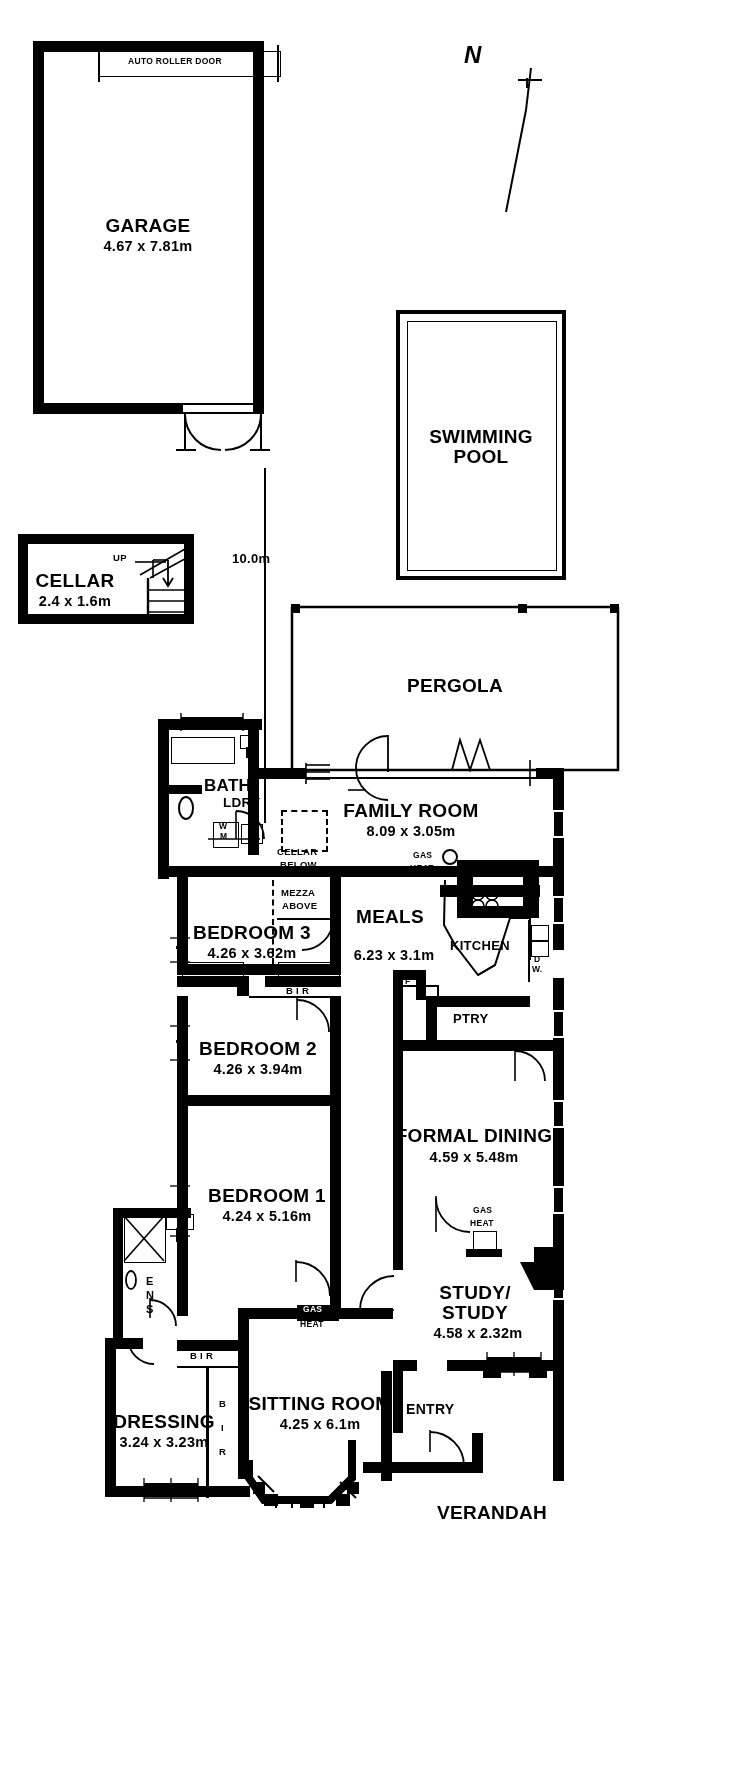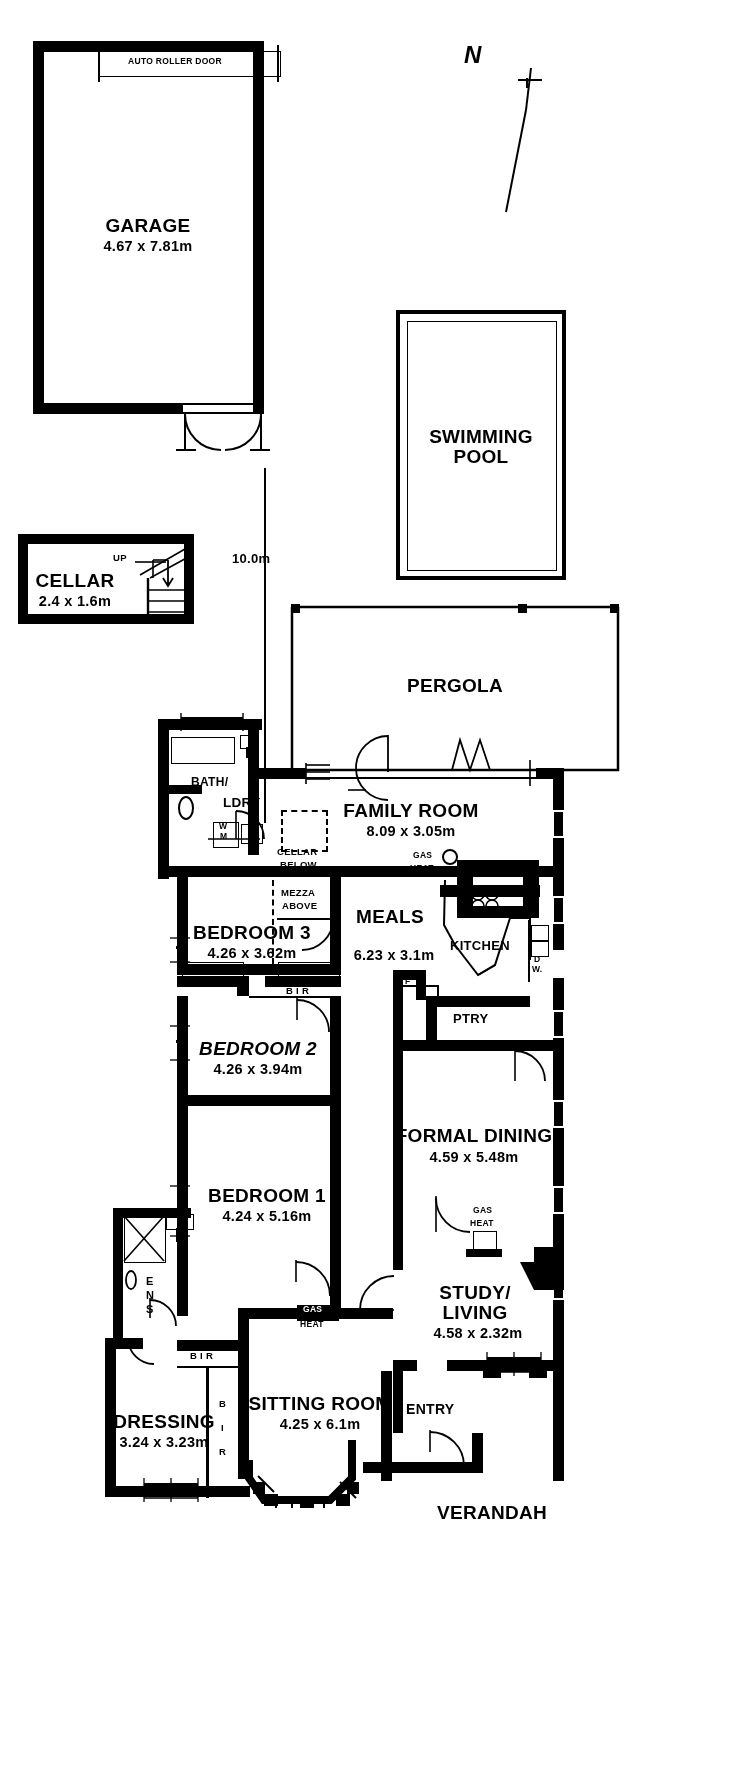--- a/index.html
+++ b/index.html
@@ -164,21 +164,21 @@
   </svg>
   <div class="box-t" style="left:171px;top:737px;width:62px;height:25px;"></div>
   <div class="box-t" style="left:240px;top:735px;width:17px;height:12px;"></div>
   <div class="thin" style="left:246px;top:747px;width:4px;height:11px;"></div>
   <svg width="750" height="1781" style="pointer-events:none;">
     <ellipse cx="186" cy="808" rx="7" ry="11" fill="none" stroke="#000" stroke-width="2"></ellipse>
     <path d="M236,811 A28,28 0 0 1 264,839" fill="none" stroke="#000" stroke-width="1.8"></path>
     <line x1="236" y1="811" x2="236" y2="839" stroke="#000" stroke-width="1.6"></line>
     <line x1="208" y1="839" x2="260" y2="839" stroke="#000" stroke-width="1.6"></line>
   </svg>
-  <div class="lbl sm" style="left:191px;top:776px;font-size:12px;">BATH/</div>
+  <div class="lbl sm" style="left:204px;top:776px;font-size:17px;">BATH/</div>
   <div class="lbl sm" style="left:191px;top:795px;font-size:13.5px;padding-left:32px;">LDRY</div>
   <div class="box-t" style="left:213px;top:822px;width:24px;height:24px;"></div>
   <div class="lbl tiny" style="left:219px;top:822px;">W</div>
   <div class="lbl tiny" style="left:220px;top:832px;">M</div>
   <div class="box-t" style="left:241px;top:824px;width:20px;height:18px;"></div>
 
   <div class="dash" style="left:281px;top:810px;width:43px;height:38px;"></div>
   <div class="lbl xs" style="left:277px;top:846px;">CELLAR</div>
   <div class="lbl xs" style="left:280px;top:859px;">BELOW</div>
 
@@ -254,21 +254,21 @@
   <div class="lbl tiny" style="left:283px;top:963px;font-size:8px;">SHELVES</div>
   <div class="wall" style="left:177px;top:976px;width:60px;height:11px;"></div>
   <div class="wall" style="left:265px;top:976px;width:76px;height:11px;"></div>
   <div class="wall" style="left:237px;top:976px;width:12px;height:20px;"></div>
   <div class="lbl xs" style="left:286px;top:985px;">B I R</div>
   <div class="thin" style="left:249px;top:996px;width:92px;height:2px;"></div>
 
   <div class="wall" style="left:177px;top:996px;width:11px;height:110px;"></div>
   <div class="wall" style="left:330px;top:996px;width:11px;height:110px;"></div>
   <div class="wall" style="left:188px;top:1095px;width:153px;height:11px;"></div>
-  <div class="lbl room-name ctr" style="left:258px;top:1049px;font-style:italic;">BEDROOM 2</div>
+  <div class="lbl room-name ctr" style="left:258px;top:1049px;">BEDROOM 2</div>
   <div class="lbl room-dim ctr" style="left:258px;top:1069px;">4.26 x 3.94m</div>
   <div class="thin" style="left:176px;top:1040px;width:11px;height:3px;"></div>
   <svg width="750" height="1781" style="pointer-events:none;">
     <g stroke="#000" stroke-width="1.3">
       <line x1="178" y1="1026" x2="178" y2="1060"></line>
         <line x1="182" y1="1026" x2="182" y2="1060"></line>
       <line x1="186" y1="1026" x2="186" y2="1060"></line>
       <line x1="170" y1="1026" x2="190" y2="1026"></line>
         <line x1="170" y1="1060" x2="190" y2="1060"></line>
     </g>
@@ -358,21 +358,21 @@
   <div class="wall" style="left:206px;top:1368px;width:3px;height:130px;"></div>
   <div class="lbl xs" style="left:219px;top:1398px;">B</div>
   <div class="lbl xs" style="left:221px;top:1422px;">I</div>
   <div class="lbl xs" style="left:219px;top:1446px;">R</div>
 
   <svg width="750" height="1781" style="pointer-events:none;">
     <polygon points="534,1247 564,1247 564,1290 534,1290 534,1260" fill="#000"></polygon>
     <polygon points="520,1262 564,1262 564,1290 534,1290" fill="#000"></polygon>
   </svg>
   <div class="lbl room-name ctr" style="left:475px;top:1293px;">STUDY/</div>
-  <div class="lbl room-name ctr" style="left:475px;top:1313px;">LIVING</div>
+  <div class="lbl room-name ctr" style="left:475px;top:1313px;">STUDY</div>
   <div class="lbl room-dim ctr" style="left:478px;top:1333px;">4.58 x 2.32m</div>
 
   <div class="wall" style="left:447px;top:1360px;width:117px;height:11px;"></div>
   <div class="wall" style="left:393px;top:1360px;width:24px;height:11px;"></div>
   <div class="thin" style="left:487px;top:1357px;width:54px;height:3px;"></div>
   <svg width="750" height="1781" style="pointer-events:none;">
     <g stroke="#000" stroke-width="1.3">
       <line x1="487" y1="1352" x2="487" y2="1376"></line>
         <line x1="514" y1="1352" x2="514" y2="1376"></line>
       <line x1="541" y1="1352" x2="541" y2="1376"></line>

